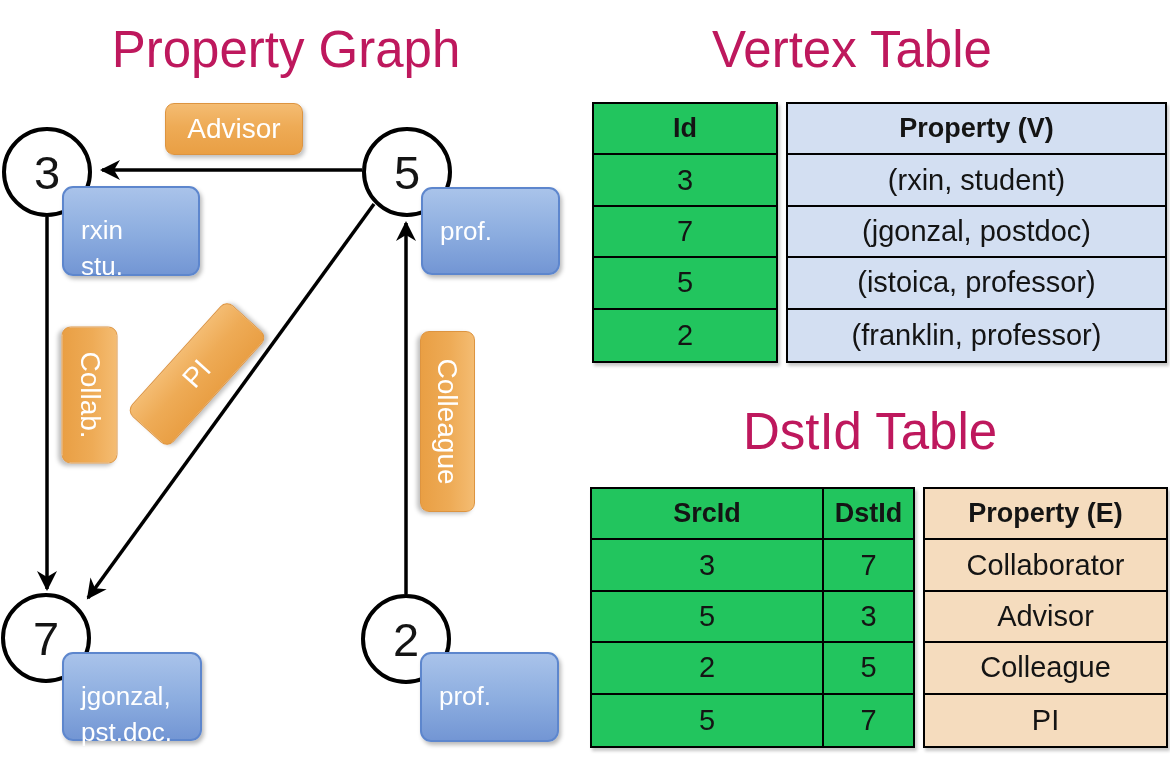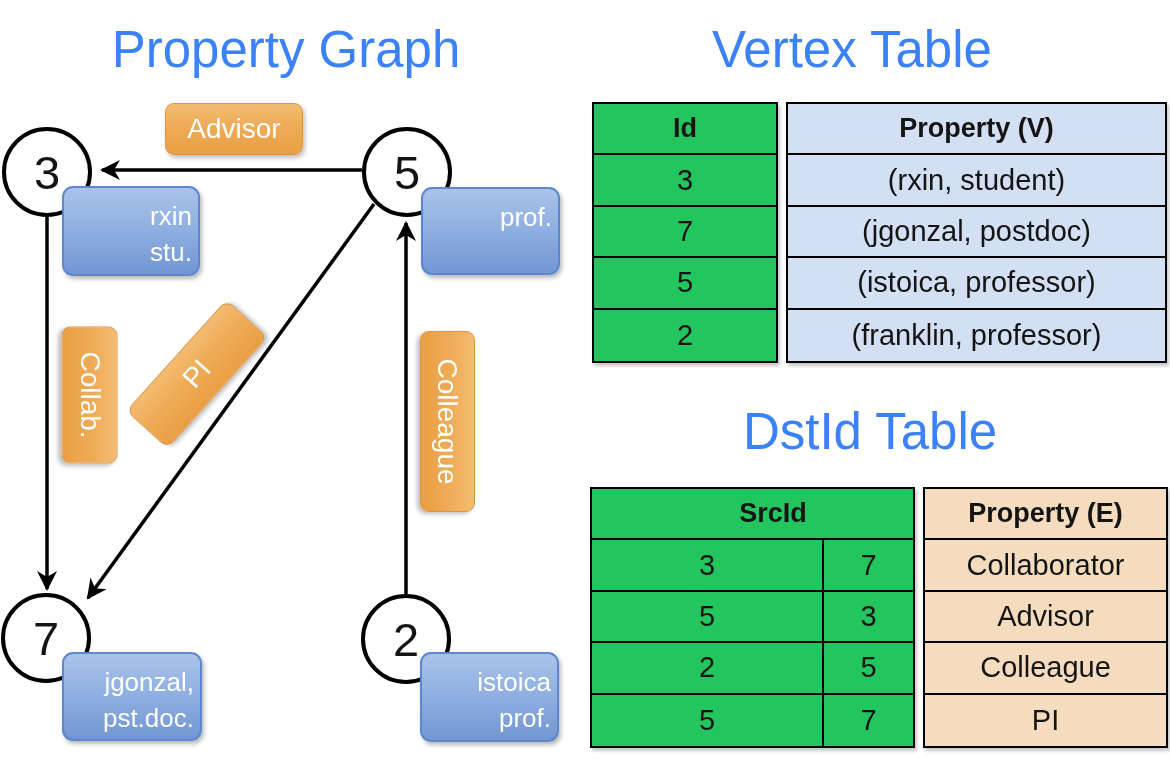--- a/index.html
+++ b/index.html
@@ -2,35 +2,35 @@
 <html><head>
 <meta charset="utf-8">
 <style>
   html,body { margin:0; padding:0; background:#ffffff; }
   .canvas {
     position:relative; width:1170px; height:760px; overflow:hidden;
     background:#ffffff; font-family:"Liberation Sans", sans-serif; color:#141414;
   }
   .title {
     position:absolute; text-align:center; font-size:51px; font-weight:400;
-    letter-spacing:0px; color:#3b82f6; white-space:nowrap;
+    letter-spacing:0px; color:#be185d; white-space:nowrap;
   }
   
   .edges-svg { position:absolute; left:0; top:0; z-index:1; }
   .gnode {
     position:absolute; width:90px; height:90px; box-sizing:border-box;
     border:4px solid #000; border-radius:50%; background:#fff; z-index:2;
     display:flex; align-items:center; justify-content:center;
     font-size:47px; color:#141414;
   }
   .vprop {
     position:absolute; z-index:3; box-sizing:border-box; border-radius:11px;
     background:linear-gradient(180deg,#a9c3ea 0%, #8bacdf 55%, #7396d4 100%);
     border:2px solid #5d86cd; box-shadow:2px 3px 4px rgba(0,0,0,0.28);
-    color:#ffffff; font-size:26px; line-height:1.4; padding:10px 6px 0 17px;text-align:right;
+    color:#ffffff; font-size:26px; line-height:1.4; padding:24px 6px 0 17px;
   }
   .vprop div { white-space:nowrap; }
   .eprop {
     position:absolute; z-index:3; box-sizing:border-box; border-radius:9px;
     background:linear-gradient(180deg,#f4bc72 0%, #eeab56 45%, #e99f44 100%);
     border:1px solid #dd9440; box-shadow:2px 3px 4px rgba(0,0,0,0.25);
     color:#ffffff; font-size:28px;
     display:flex; align-items:center; justify-content:center; white-space:nowrap;
   }
   
@@ -90,21 +90,20 @@
     <div>stu.</div>
   </div>
   <div class="vprop" style="left:421px; top:187px; width:139px; height:88px;">
     <div>prof.</div>
   </div>
   <div class="vprop" style="left:62px; top:652px; width:140px; height:89px;">
     <div>jgonzal,</div>
     <div>pst.doc.</div>
   </div>
   <div class="vprop" style="left:420px; top:652px; width:139px; height:90px;">
-    <div>istoica</div>
     <div>prof.</div>
   </div>
 
   <div class="eprop" style="left:165px; top:103px; width:138px; height:52px;">Advisor</div>
   <div class="eprop" style="left:21px; top:367px; width:137px; height:56px; transform:rotate(90deg);">Collab.</div>
   <div class="eprop" style="left:122px; top:346px; width:150px; height:56px; transform:rotate(-48deg);">PI</div>
   <div class="eprop" style="left:357px; top:394px; width:181px; height:55px; transform:rotate(90deg);">Colleague</div>
 
   <div class="title" style="left:572px; top:20px; width:560px;">Vertex Table</div>
 
@@ -122,20 +121,21 @@
     <div class="trow">(jgonzal, postdoc)</div>
     <div class="trow">(istoica, professor)</div>
     <div class="trow">(franklin, professor)</div>
   </div>
 
   <div class="title" style="left:590px; top:402px; width:560px;">DstId Table</div>
 
   <div class="tbl" style="left:590px; top:487px; width:325px;">
     <div class="trow hdr">
       <div class="cell cell-src">SrcId</div>
+      <div class="cell cell-dst">DstId</div>
     </div>
     <div class="trow">
       <div class="cell cell-src">3</div>
       <div class="cell cell-dst">7</div>
     </div>
     <div class="trow">
       <div class="cell cell-src">5</div>
       <div class="cell cell-dst">3</div>
     </div>
     <div class="trow">

